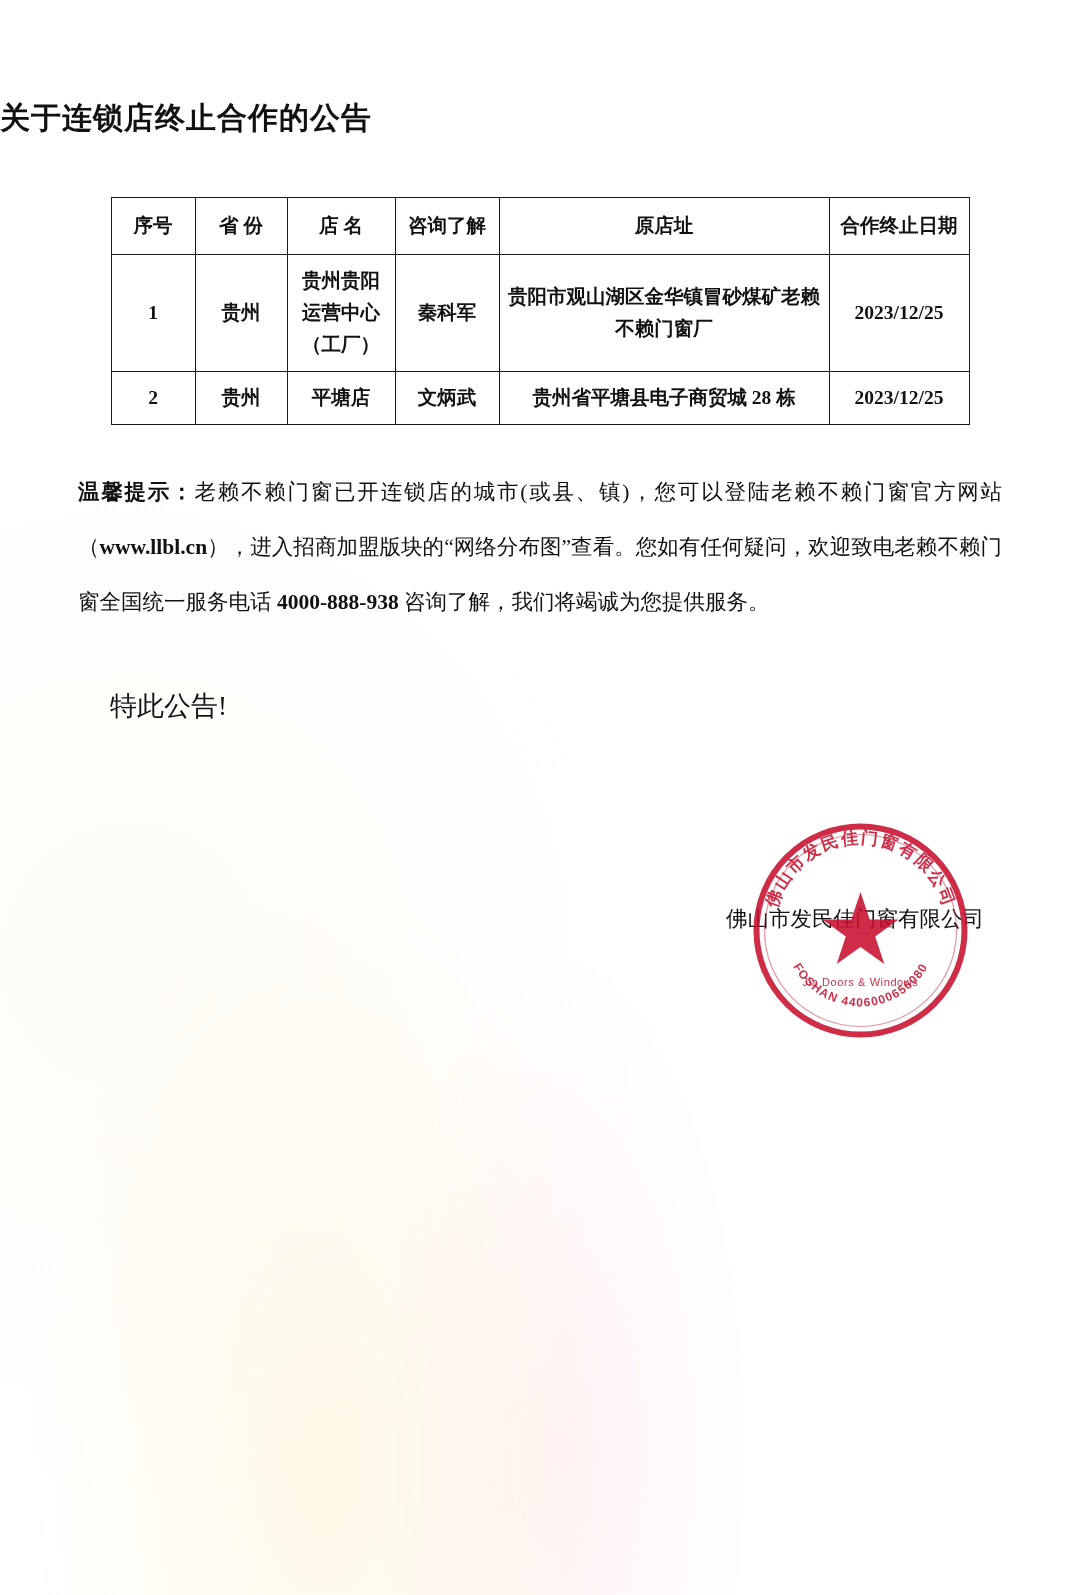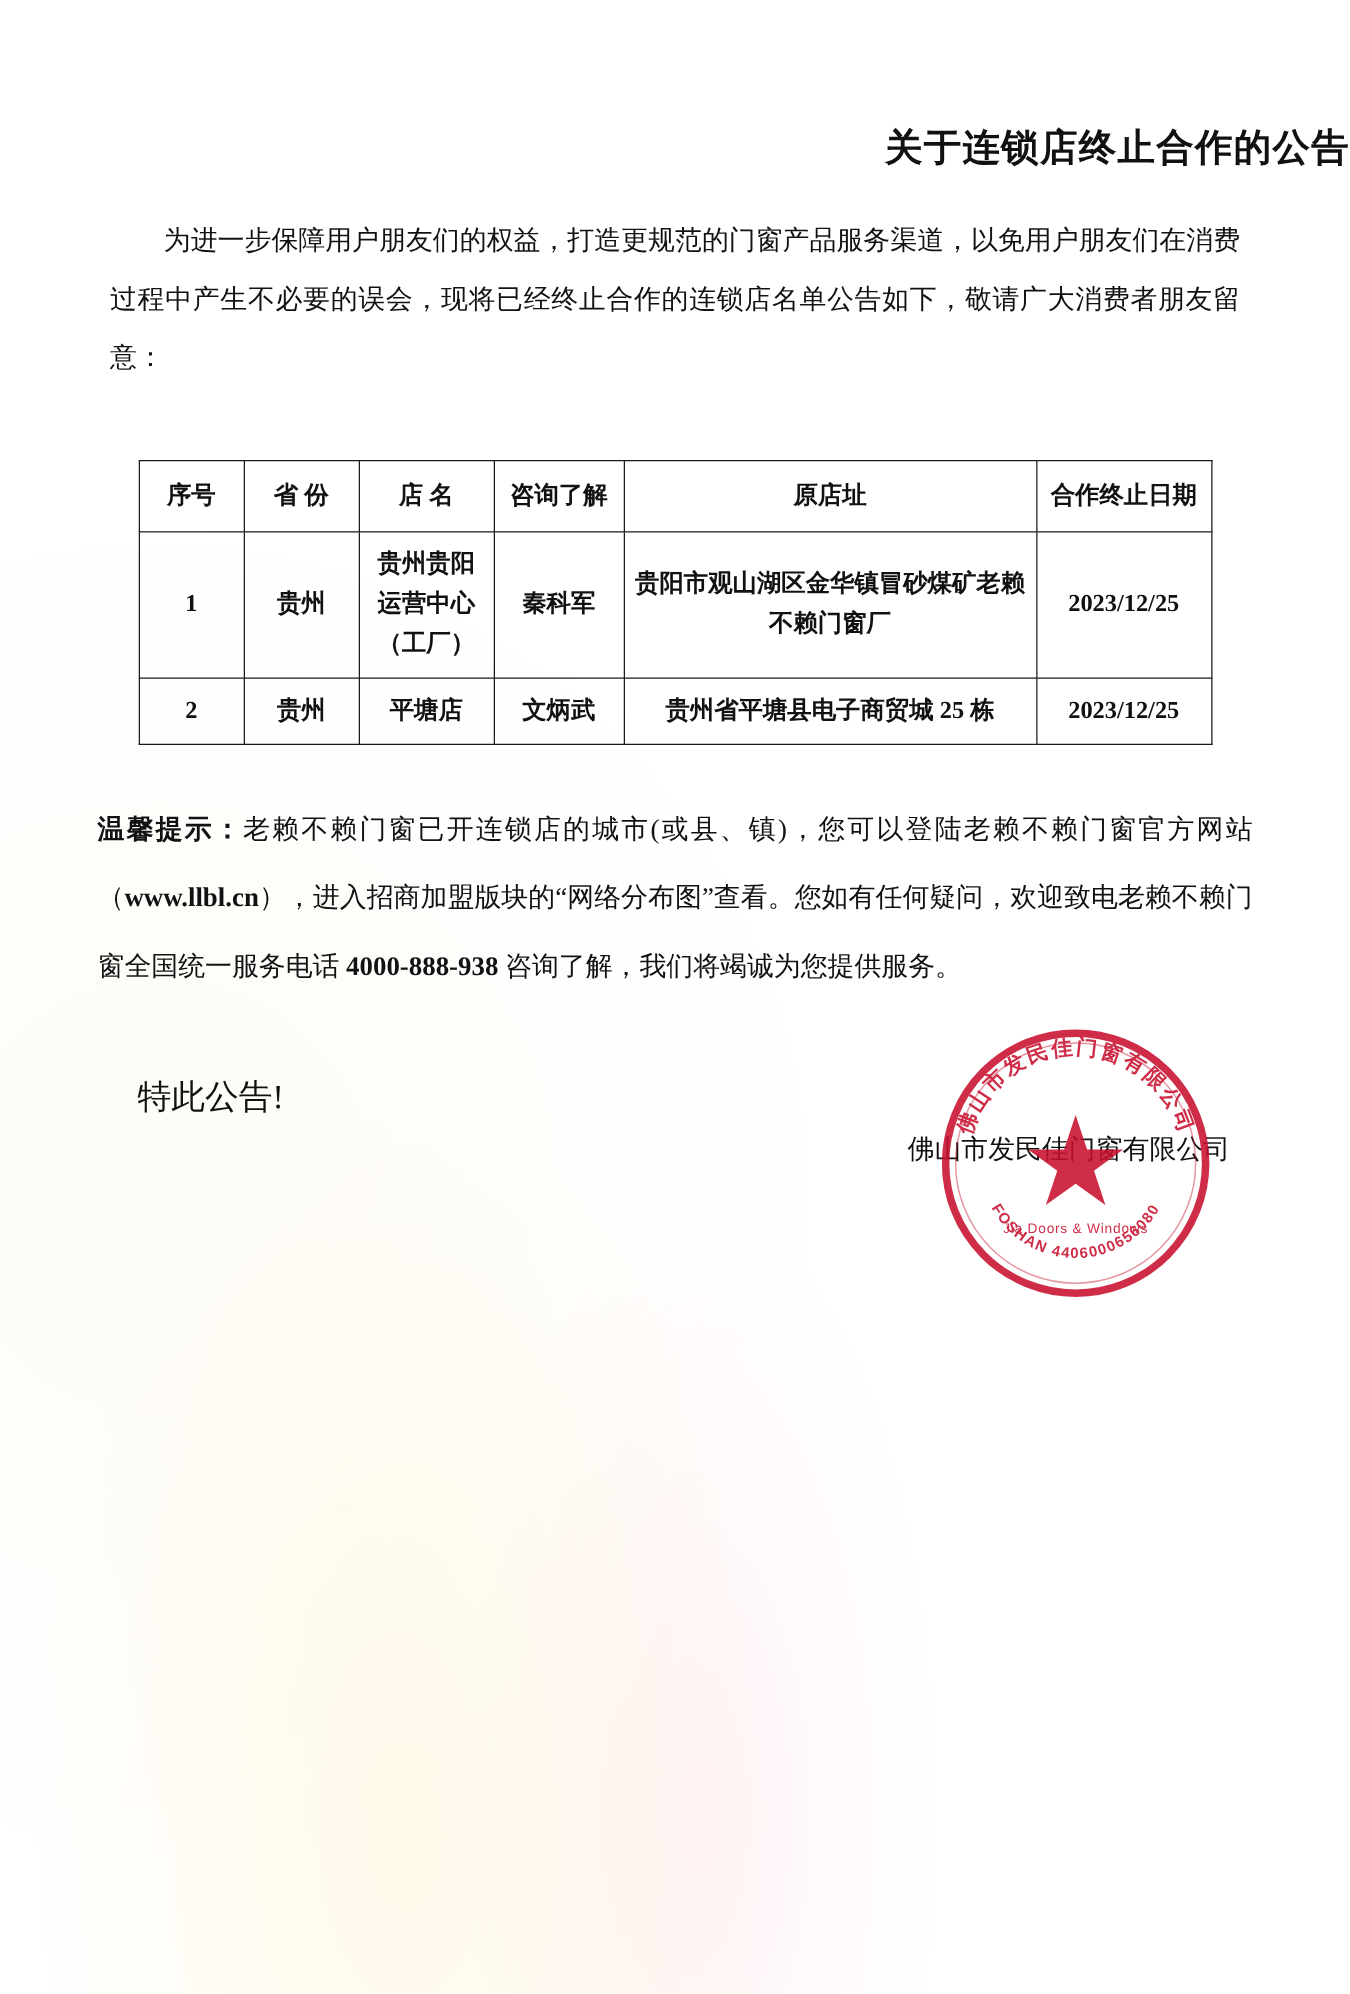--- a/index.html
+++ b/index.html
@@ -24,21 +24,21 @@
       radial-gradient(ellipse at 30% 92%, rgba(255,235,180,0.30) 0%, rgba(255,255,255,0) 28%),
       radial-gradient(ellipse at 52% 91%, rgba(255,200,210,0.22) 0%, rgba(255,255,255,0) 24%),
       radial-gradient(ellipse at 12% 60%, rgba(250,245,230,0.35) 0%, rgba(255,255,255,0) 40%);
   }
   .page {
     position: absolute;
     inset: 0;
     padding: 0;
   }
   .title {
-    text-align: right;
+    text-align: left;
     font-size: 30px;
     font-weight: bold;
     letter-spacing: 1px;
     margin: 98px 0 0 0;
     font-family: "Liberation Serif", "DejaVu Serif", serif;
   }
   .body-wrap {
     margin: 30px 88px 0 88px;
   }
   .para {
@@ -129,23 +129,20 @@
 </style>
 </head>
 <body>
 
 <div class="scan-tint"></div>
 
 <div class="page">
 
   <div class="title">关于连锁店终止合作的公告</div>
 
-  <div class="body-wrap">
-    <div class="para">为进一步保障用户朋友们的权益，打造更规范的门窗产品服务渠道，以免用户朋友们在消费过程中产生不必要的误会，现将已经终止合作的连锁店名单公告如下，敬请广大消费者朋友留意：</div>
-  </div>
 
   <table class="list">
     <colgroup>
       <col class="col-no">
         <col class="col-prov">
         <col class="col-store">
       <col class="col-owner">
         <col class="col-addr">
         <col class="col-date">
     </colgroup>
@@ -166,21 +163,21 @@
         <td class="store-multi">贵州贵阳运营中心（工厂）</td>
         <td>秦科军</td>
         <td class="addr">贵阳市观山湖区金华镇冒砂煤矿老赖不赖门窗厂</td>
         <td>2023/12/25</td>
       </tr>
       <tr>
         <td>2</td>
         <td>贵州</td>
         <td class="store-multi">平塘店</td>
         <td>文炳武</td>
-        <td class="addr">贵州省平塘县电子商贸城 25 栋</td>
+        <td class="addr">贵州省平塘县电子商贸城 28 栋</td>
         <td>2023/12/25</td>
       </tr>
     </tbody>
   </table>
 
   <div class="notice">
     <span class="lbl">温馨提示：</span><span>老赖不赖门窗已开连锁店的城市(或县、镇)，您可以登陆老赖不赖门窗官方网站（</span><span class="url">www.llbl.cn</span><span>），进入招商加盟版块的“网络分布图”查看。您如有任何疑问，欢迎致电老赖不赖门窗全国统一服务电话 </span><span class="tel">4000-888-938</span><span> 咨询了解，我们将竭诚为您提供服务。</span>
   </div>
 
   <div class="declare">特此公告!</div>

